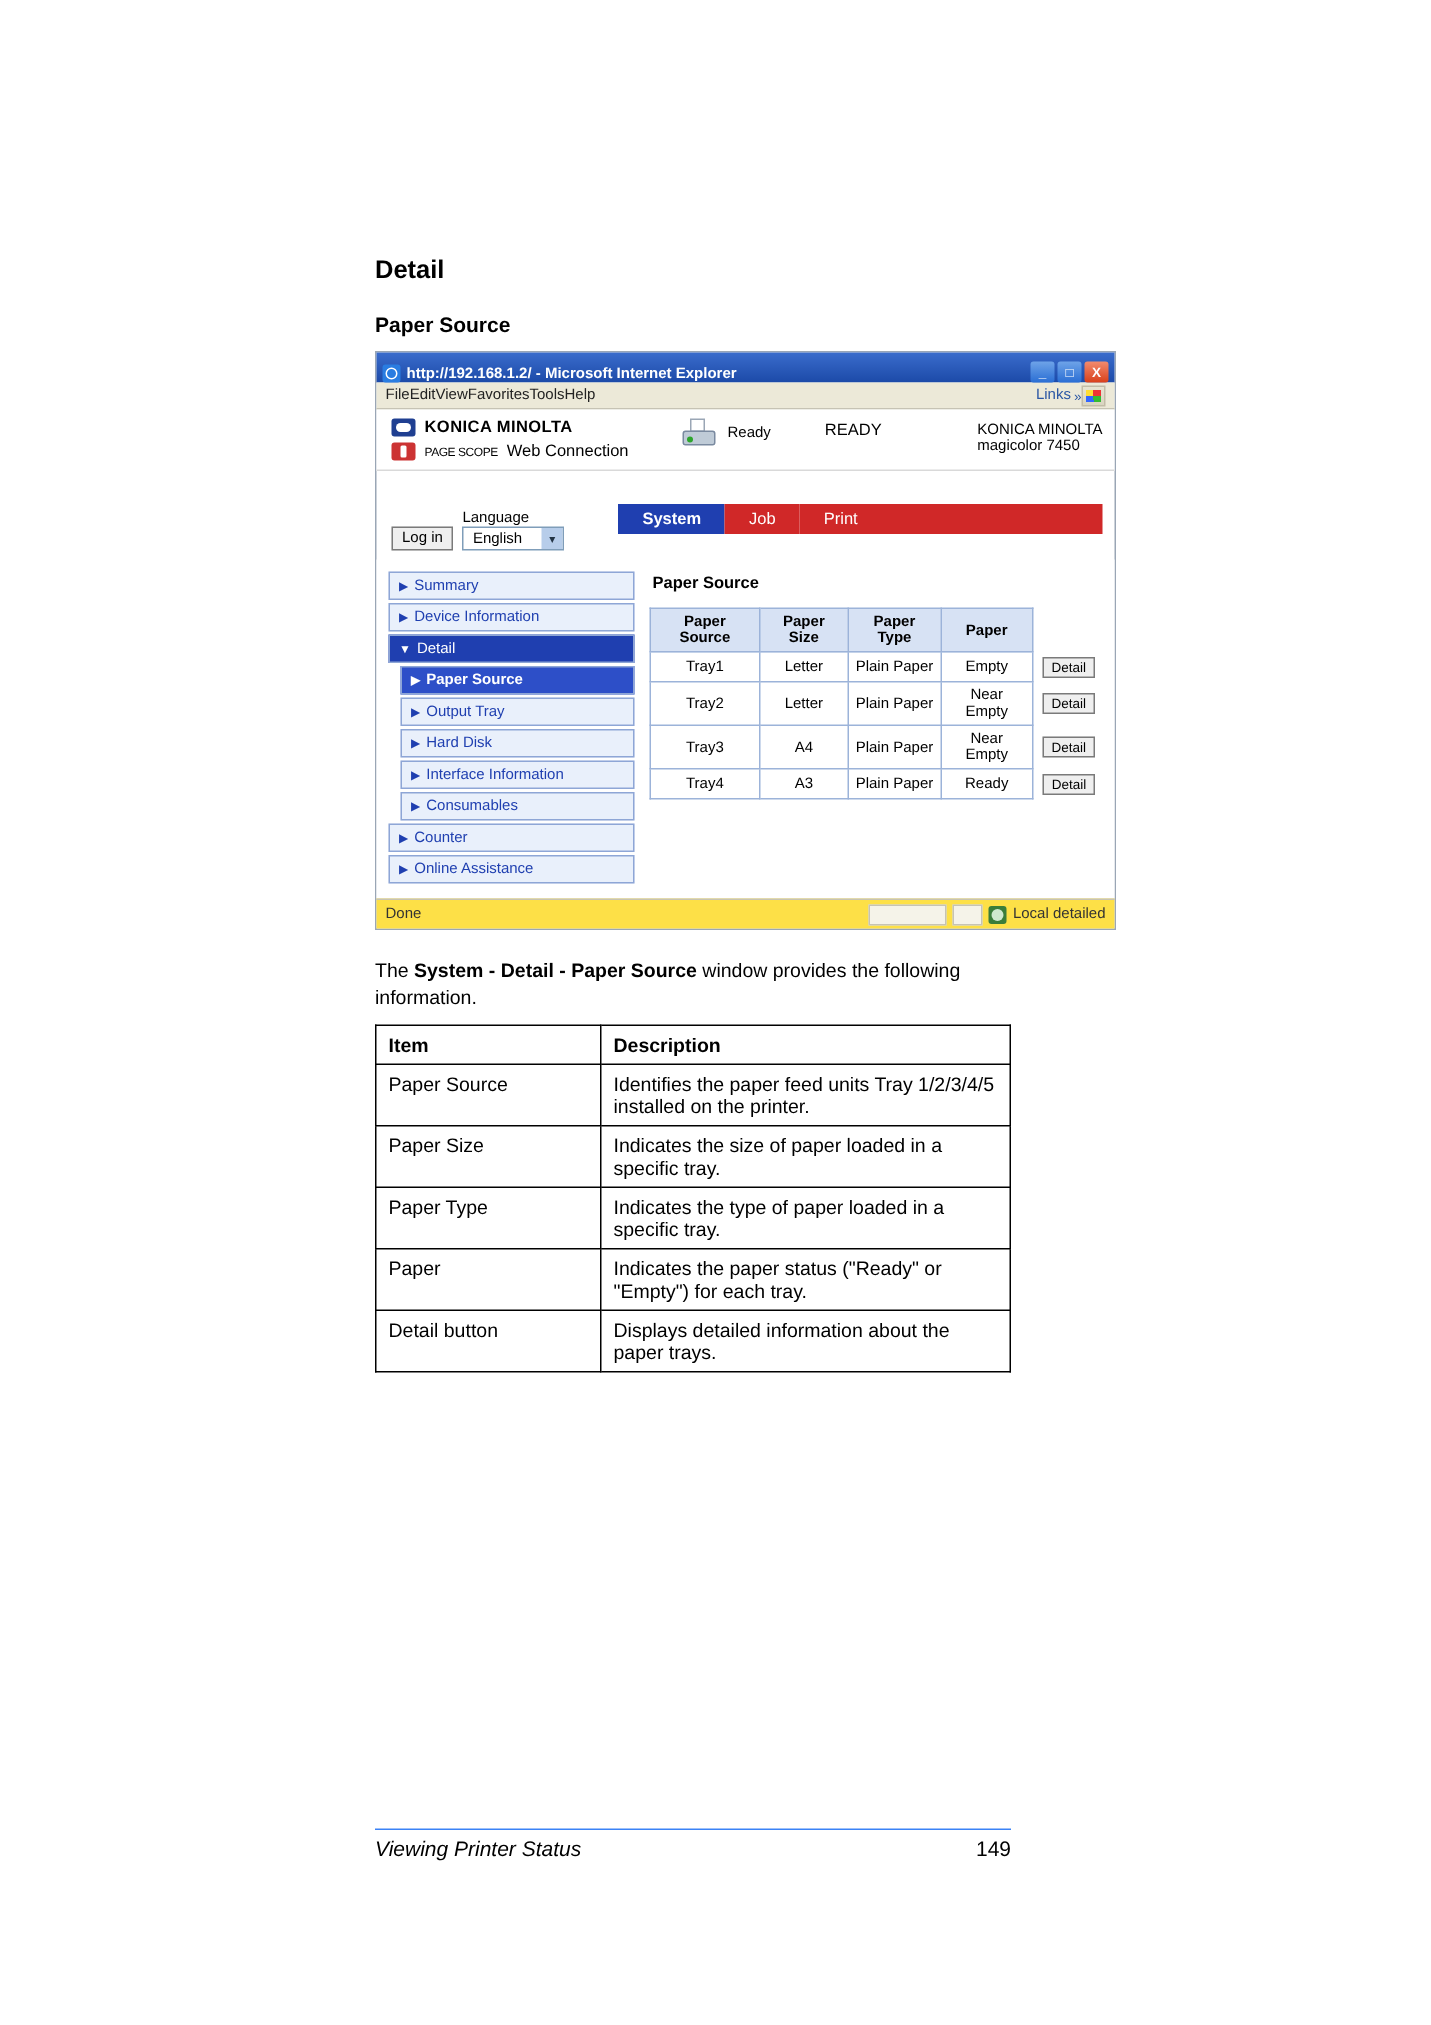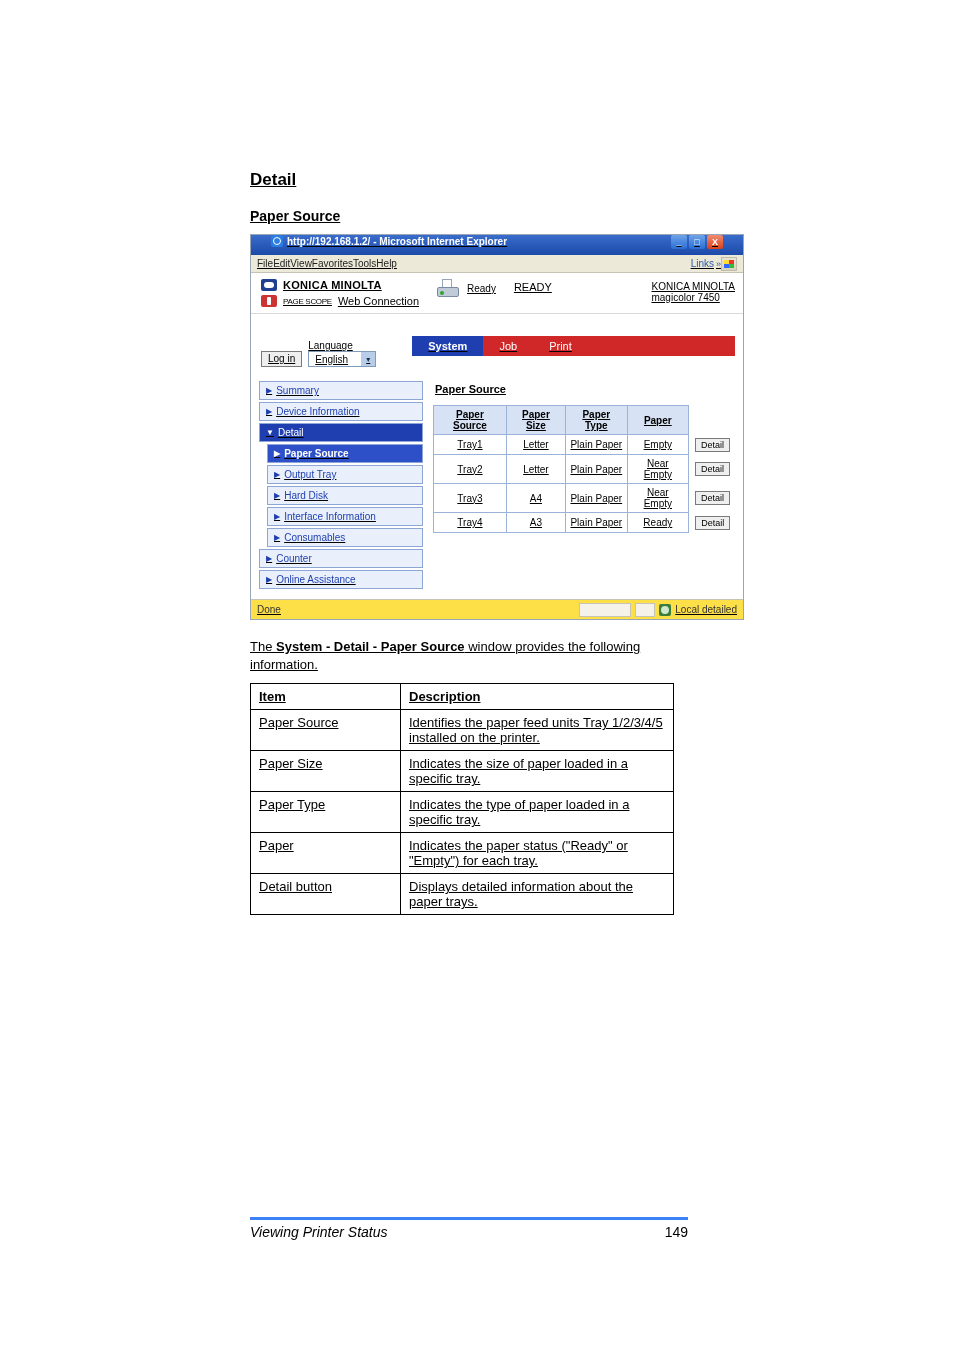--- a/index.html
+++ b/index.html
@@ -1,29 +1,29 @@
 <!DOCTYPE html>
 <html><head>
 <meta charset="utf-8">
 <style>
   * { box-sizing: border-box; margin: 0; padding: 0; }
   html, body { width: 954px; height: 1350px; background: #fff; font-family: Arial, Helvetica, sans-serif; color: #000; }
-  .page { width: 884px; height: 1350px; position: relative; padding: 170px 210px 0 250px; text-decoration: underline; }
+  .page { width: 884px; height: 1350px; position: relative; padding: 170px 210px 0 250px; }
   .h-detail { font-size: 17px; font-weight: bold; margin-bottom: 18px; }
   .h-sub { font-size: 14px; font-weight: bold; margin-bottom: 10px; }
 
   
   .shot {
     width: 494px; margin: 6px 0 18px 0; border: 1px solid #9aa6b5;
     font-family: Tahoma, Arial, sans-serif; font-size: 10px; color: #000;
     background: #fff;
   }
   .titlebar {
     height: 20px; background: linear-gradient(#3a6ccc, #1c4aa8);
-    color: #fff; display: flex; align-items: flex-start; padding: 0 20px;
+    color: #fff; display: flex; align-items: flex-end; padding: 0 4px;
     font-size: 10px; font-weight: bold;
   }
   .titlebar .tleft { flex: 1; display: flex; align-items: center; gap: 4px; }
   .t-icon { width: 12px; height: 12px; background: #2a7de1; border-radius: 2px; position: relative; }
   .t-icon::after { content:""; position:absolute; width:6px; height:6px; border:1px solid #fff; border-radius:50%; left:2px; top:2px; }
   .winbtns { display:flex; gap:2px; }
   .winbtn { width:16px; height:14px; display:flex; align-items:center; justify-content:center; border-radius:2px; font-size:9px; line-height:1; }
   .winbtn.min, .winbtn.max { background: linear-gradient(#6ea3e8,#2a6ed4); color:#fff; }
   .winbtn.close { background: linear-gradient(#f28b6e,#d9401a); color:#fff; }
   .menubar {
@@ -31,21 +31,21 @@
     display: flex; align-items: center; padding: 0 6px;
     font-size: 10px; color: #222;
   }
   .menubar .spacer { flex:1; }
   .links-chip { font-size:10px; color:#2b57a4; display:flex; align-items:center; gap:2px; }
   .links-chip .chev { font-size:9px; }
   .ie-flag { width:16px; height:14px; background: linear-gradient(#e8e4d2,#d9d4c0); border:1px solid #c2bca7; display:flex; align-items:center; justify-content:center; }
   .ie-flag .flag { width:10px; height:8px; background: conic-gradient(#e33 0 25%, #3b3 0 50%, #36f 0 75%, #fd3 0 100%); }
 
   .app-header {
-    display:flex; align-items:flex-start; gap: 18px; padding: 6px 8px 6px 10px;
+    display:flex; align-items:flex-start; gap: 36px; padding: 6px 8px 6px 10px;
     border-bottom: 1px solid #d9d9d9; background:#fff;
   }
   .brand-col { width: 158px; }
   .brand-row { display:flex; align-items:center; gap:6px; }
   .brand-swatch { width:16px; height:12px; background:#1f3f91; border-radius:2px; position:relative; }
   .brand-swatch::after{content:""; position:absolute; left:3px; top:3px; width:10px; height:6px; border-radius:3px; background:#fff;}
   .brand-name { font-weight:bold; font-size:11px; letter-spacing:0.3px; }
   .webconn-row { display:flex; align-items:center; gap:6px; margin-top:4px; }
   .ps-icon { width:16px; height:12px; background:#c33; border-radius:2px; position:relative; }
   .ps-icon::after{content:""; position:absolute; left:6px; top:2px; width:4px; height:8px; background:#fff; border-radius:1px;}
@@ -108,21 +108,21 @@
   
   .para { font-size: 13px; margin: 8px 0 10px 0; line-height: 1.35; }
   .para .bold { font-weight: bold; }
 
   
   table.desc { border-collapse: collapse; width: 100%; font-size: 13px; }
   table.desc th, table.desc td { border: 1px solid #000; padding: 5px 8px; vertical-align: top; text-align: left; }
   table.desc th { font-weight: bold; background: #fff; }
 
   
-  .footer { position:absolute; left:250px; right:196px; bottom:110px; border-top:3px solid #3b82f6; padding-top:4px; display:flex; justify-content:space-between; font-size:14px; }
+  .footer { position:absolute; left:250px; right:210px; bottom:110px; border-top:1px solid #3b82f6; padding-top:4px; display:flex; justify-content:space-between; font-size:14px; }
   .footer .ftitle { font-style: italic; }
 </style>
 </head>
 <body>
 <div class="page">
 
   <div class="h-detail">Detail</div>
   <div class="h-sub">Paper Source</div>
 
   <div class="shot">

